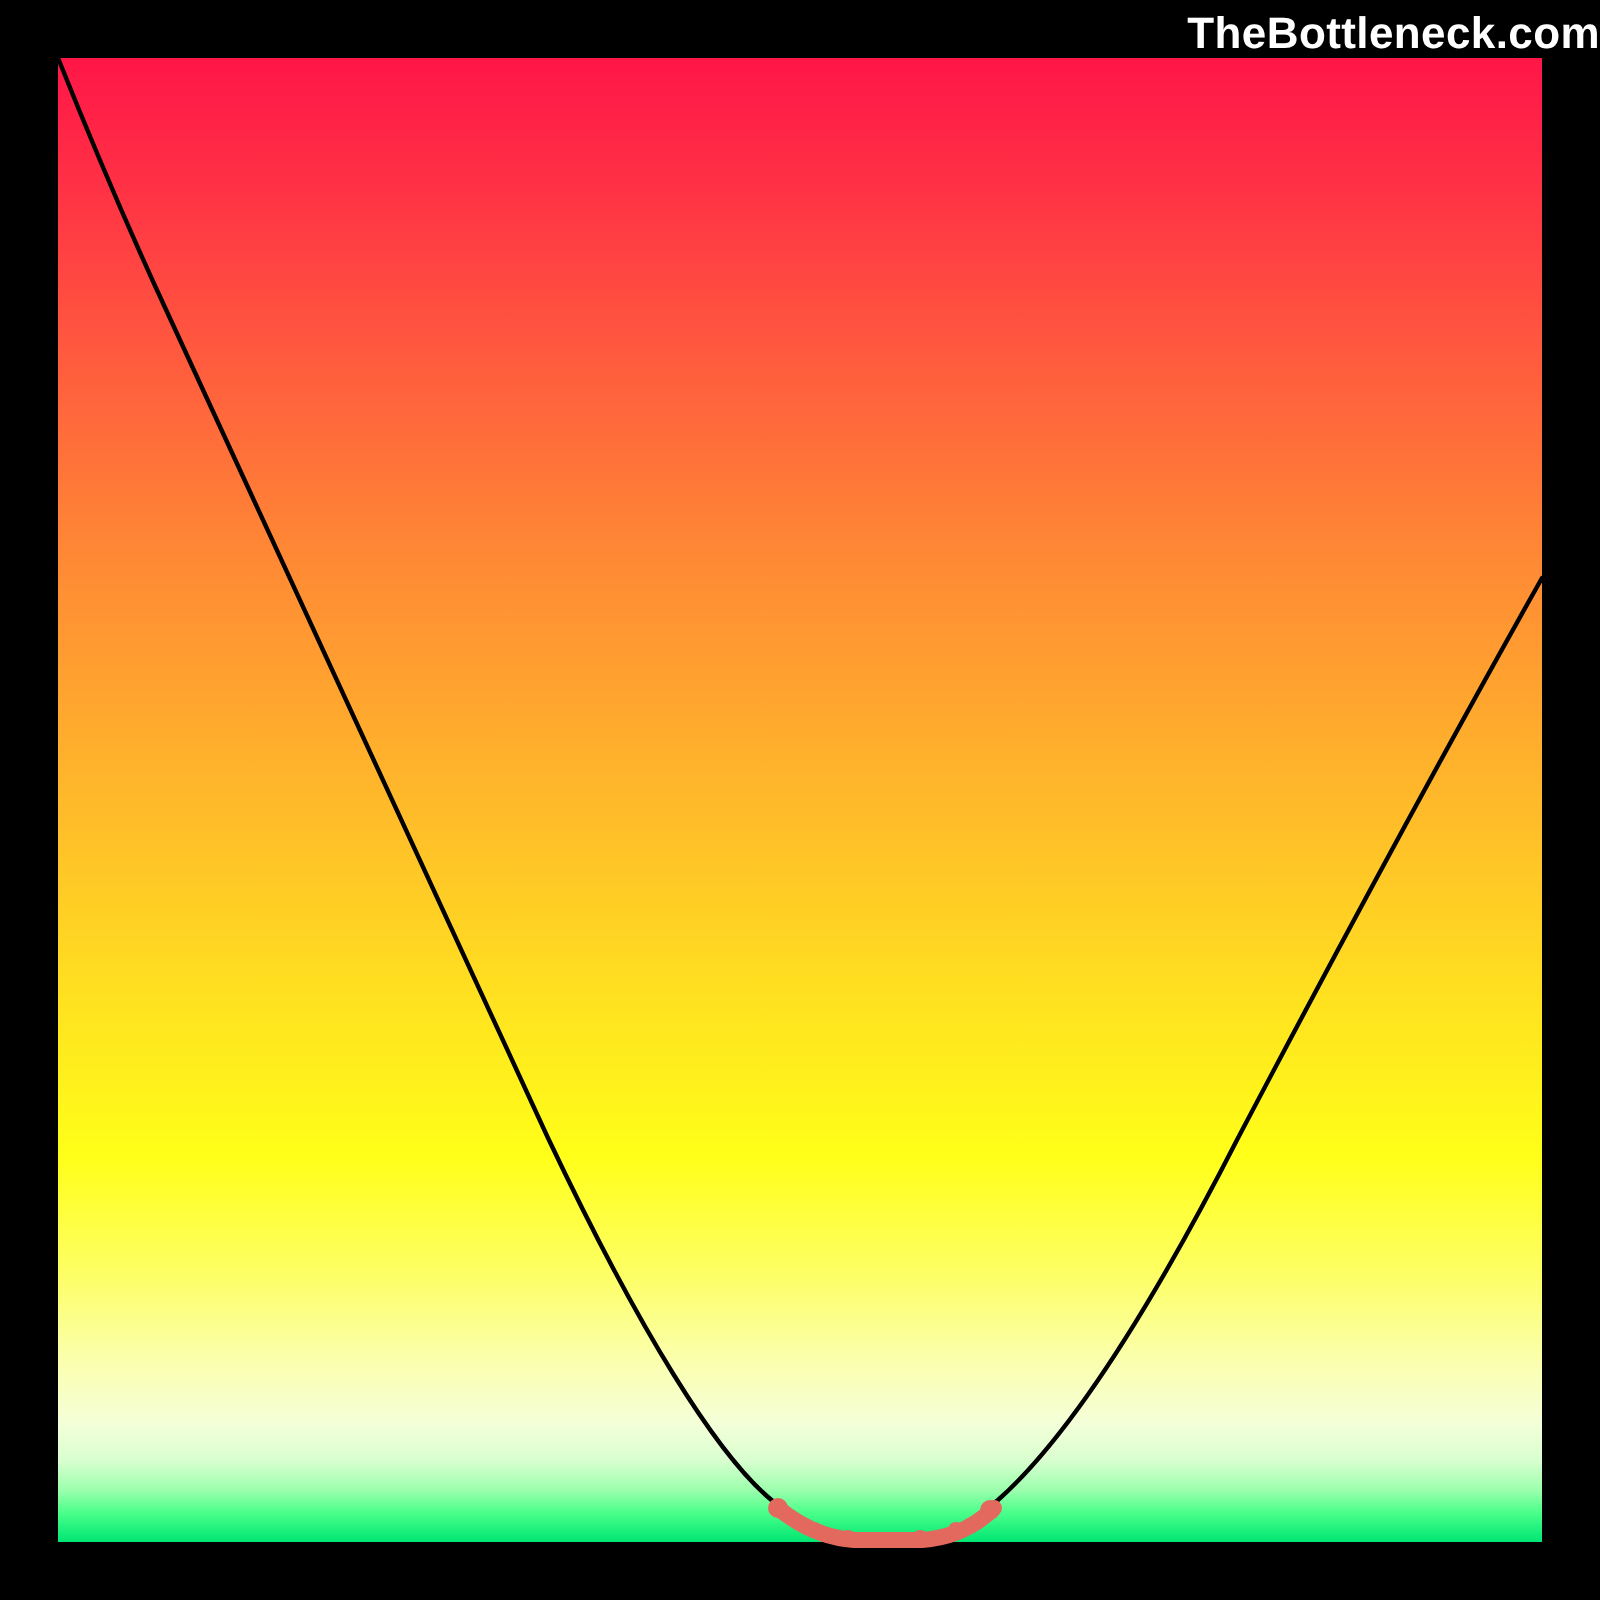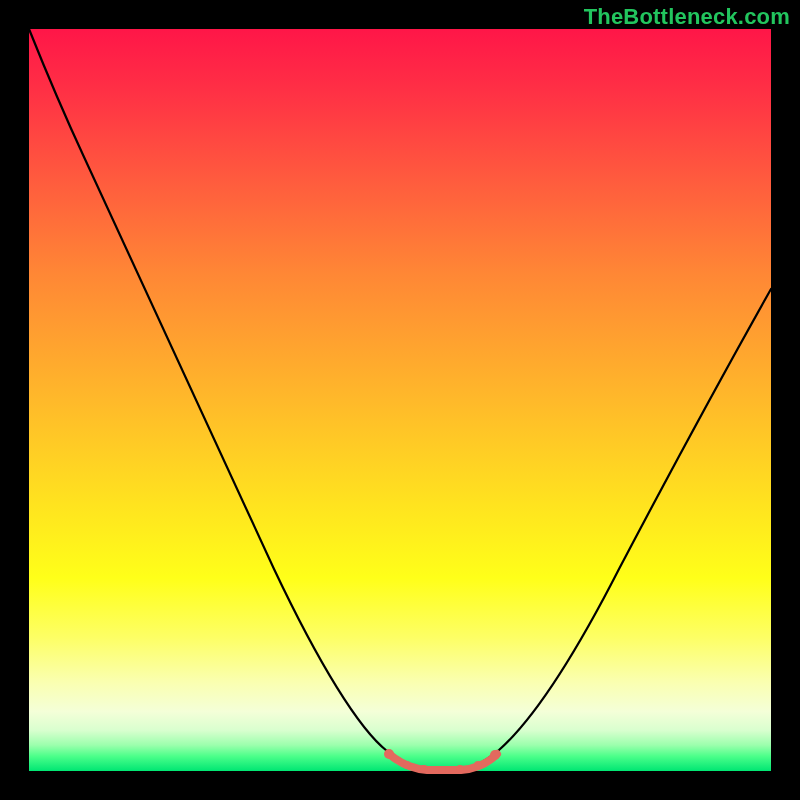--- a/index.html
+++ b/index.html
@@ -13,22 +13,22 @@
   }
   .frame {
     position: relative;
     width: 800px;
     height: 800px;
     background: #000;
   }
   .watermark {
     position: absolute;
     top: 4px;
-    right: 10px;
-    color: #22c55e;
+    right: 0;
+    color: #ffffff;
     font-size: 22px;
     font-weight: 600;
     letter-spacing: 0.2px;
     z-index: 10;
   }
   .plot {
     position: absolute;
     left: 29px;
     top: 29px;
     width: 742px;

